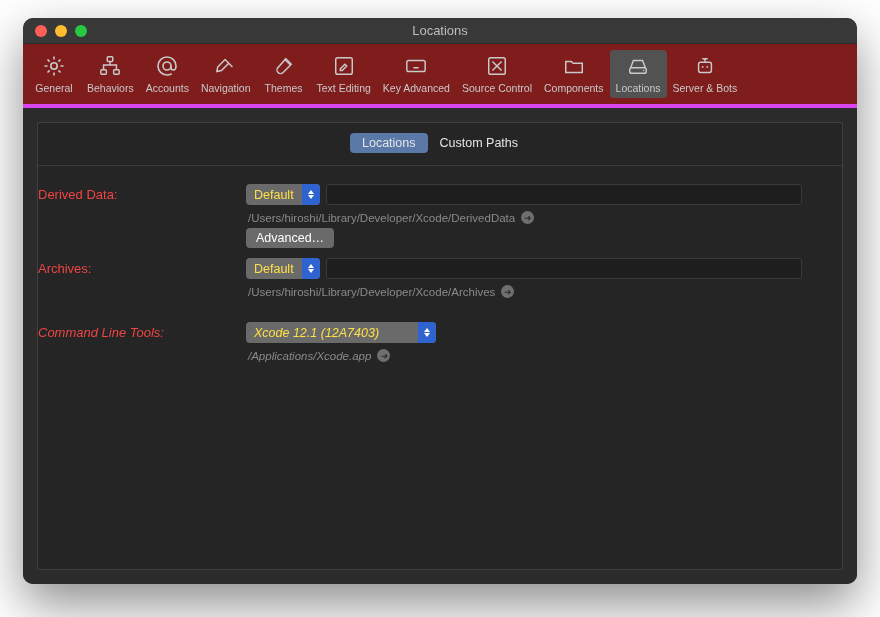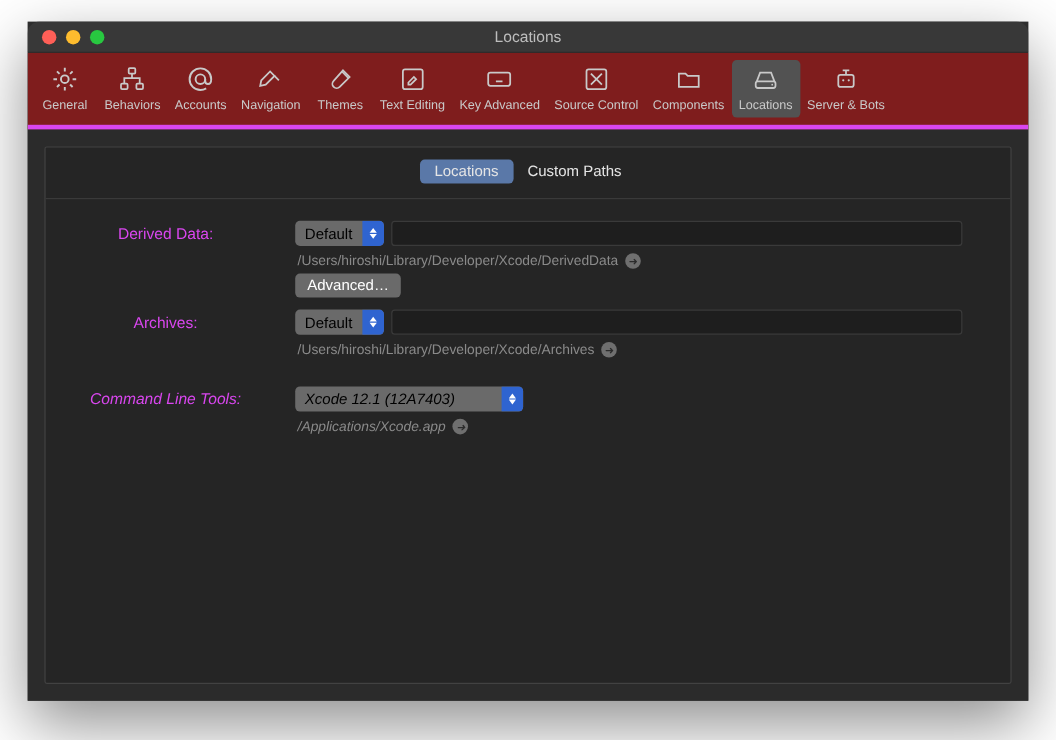--- a/index.html
+++ b/index.html
@@ -3,21 +3,21 @@
 <meta charset="utf-8">
 <style>
   * { box-sizing: border-box; margin: 0; padding: 0; font-family: -apple-system, "Helvetica Neue", Arial, sans-serif; }
   body { background: #ffffff; width: 880px; height: 617px; overflow: hidden; }
 
   .window {
     width: 834px;
     height: 566px;
     margin: 18px 23px;
     background: #2d2d2d;
-    border-radius: 0;
+    border-radius: 10px;
     box-shadow: 0 20px 50px rgba(0,0,0,0.45);
     display: flex;
     flex-direction: column;
     overflow: hidden;
   }
 
   
   .titlebar {
     height: 26px;
     background: #383838;
@@ -94,28 +94,28 @@
     padding: 18px 40px 0 0;
   }
   .row {
     display: grid;
     grid-template-columns: 200px 1fr;
     column-gap: 8px;
     align-items: start;
     margin-bottom: 10px;
   }
   .label {
-    text-align: center; color: #d946ef; font-size: 13px; padding-top: 3px;
+    text-align: left; color: #ef4444; font-size: 13px; padding-top: 3px;
   }
   .value-col { display: flex; flex-direction: column; gap: 6px; }
   .value-line1 { display: flex; align-items: center; gap: 6px; }
 
   .popup {
     display: inline-flex; align-items: center;
-    background: #6a6a6a; color: #000000; font-size: 12.5px;
+    background: #6a6a6a; color: #fde047; font-size: 12.5px;
     border-radius: 4px; overflow: hidden; height: 21px;
   }
   .popup-text { padding: 0 8px; }
   .popup-arrows {
     background: #2f64d0; width: 18px; height: 100%;
     display: flex; flex-direction: column; align-items: center; justify-content: center;
     gap: 0;
   }
   .popup-arrows .up, .popup-arrows .dn {
     width: 0; height: 0; border-left: 3px solid transparent; border-right: 3px solid transparent;

